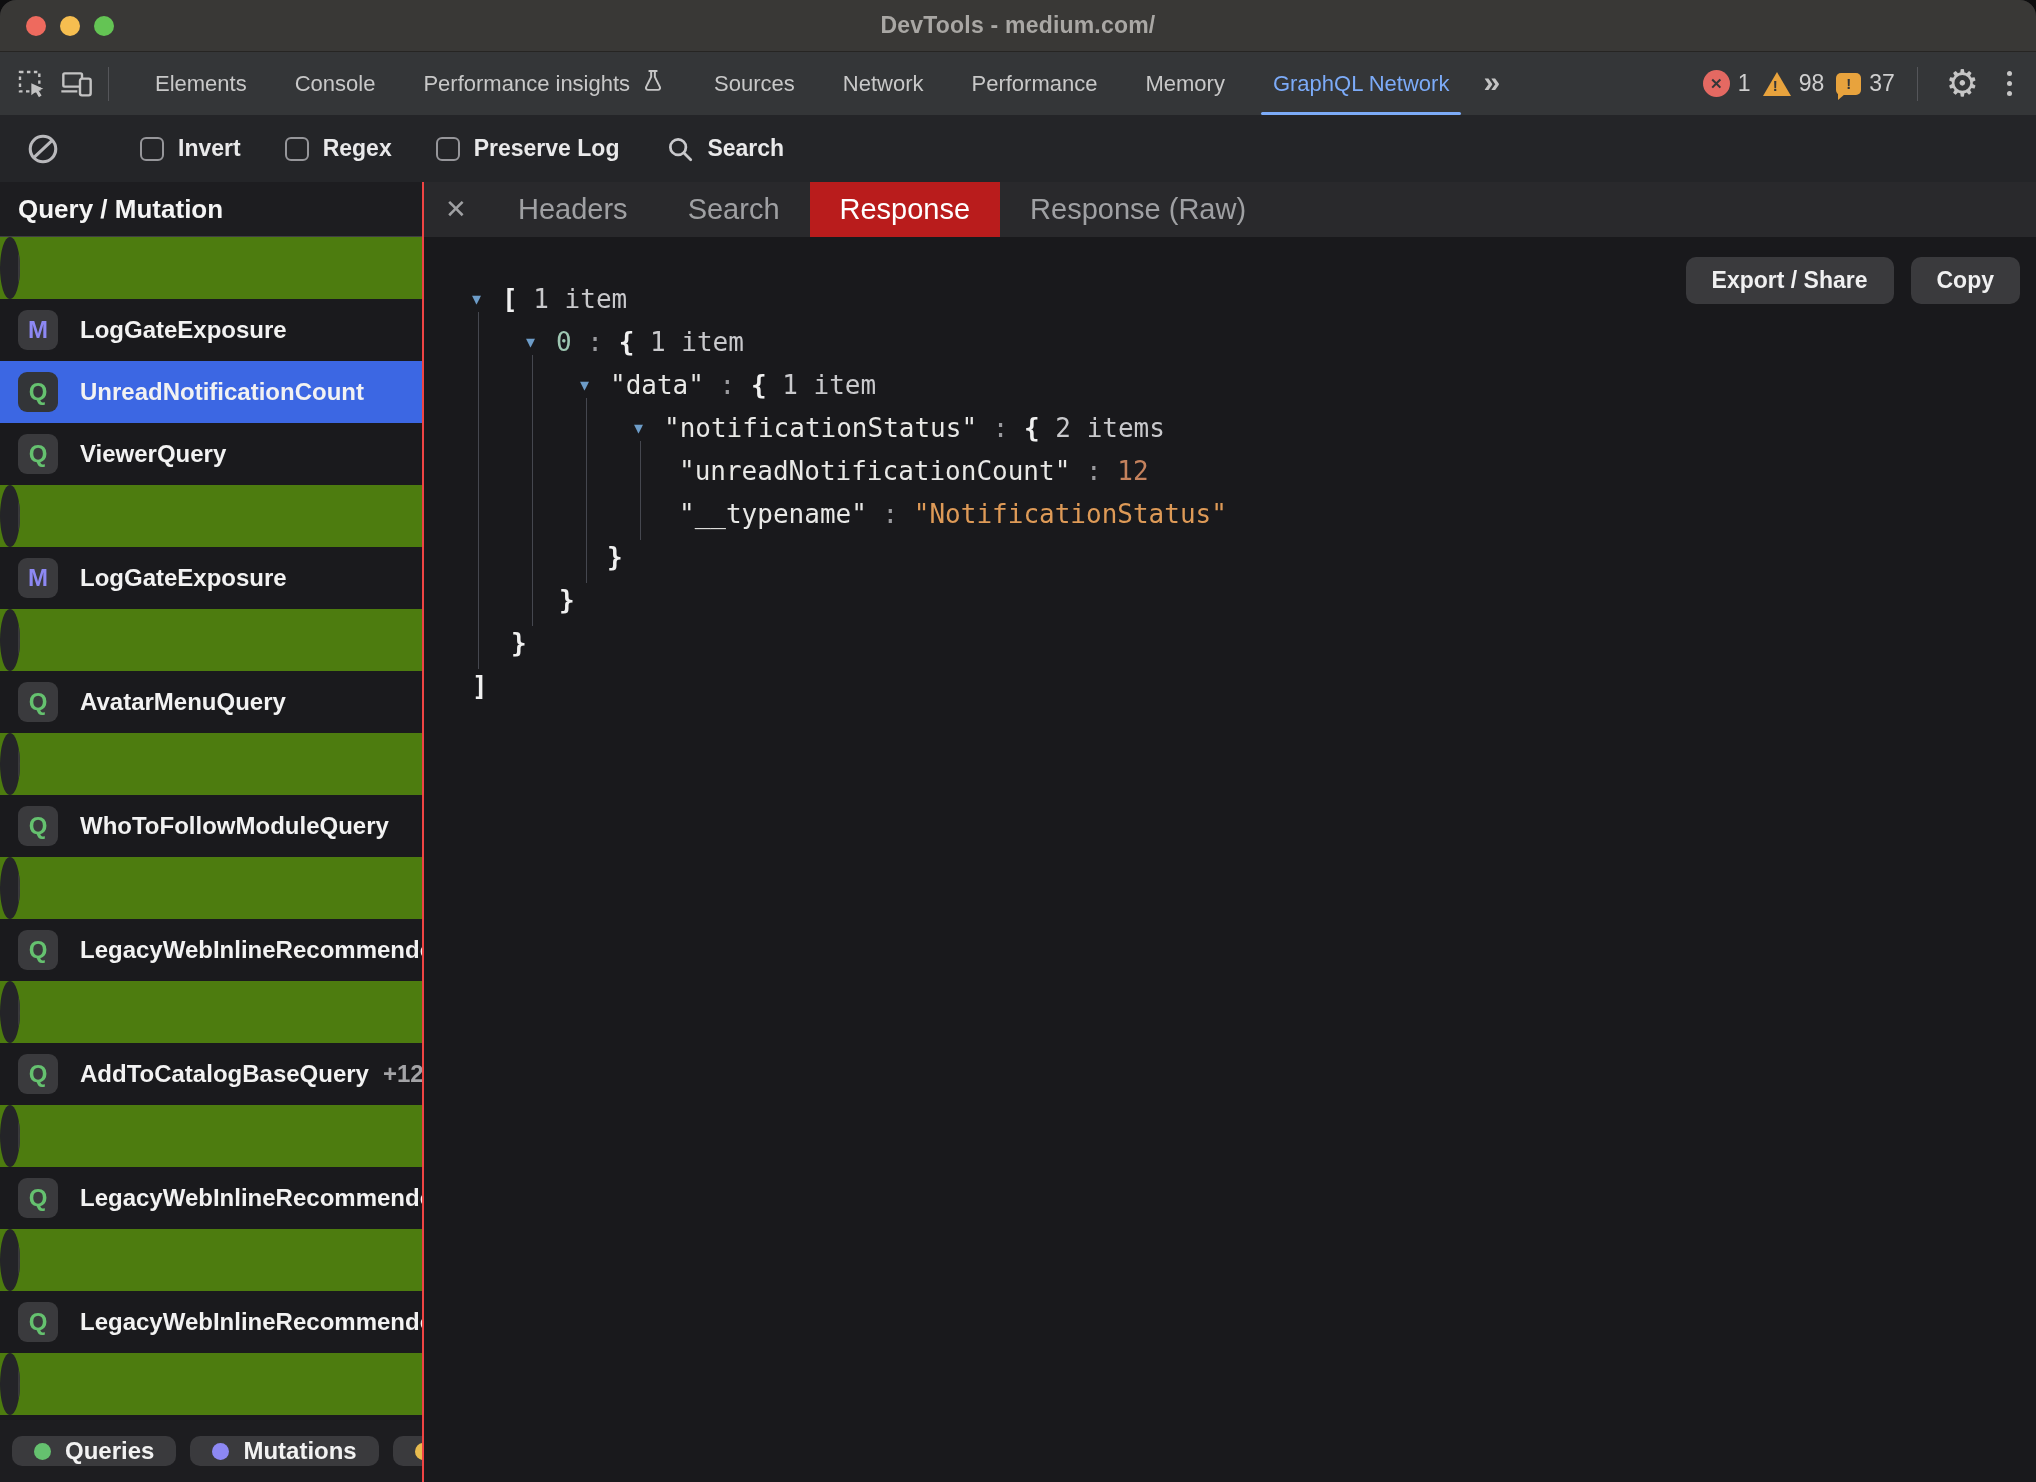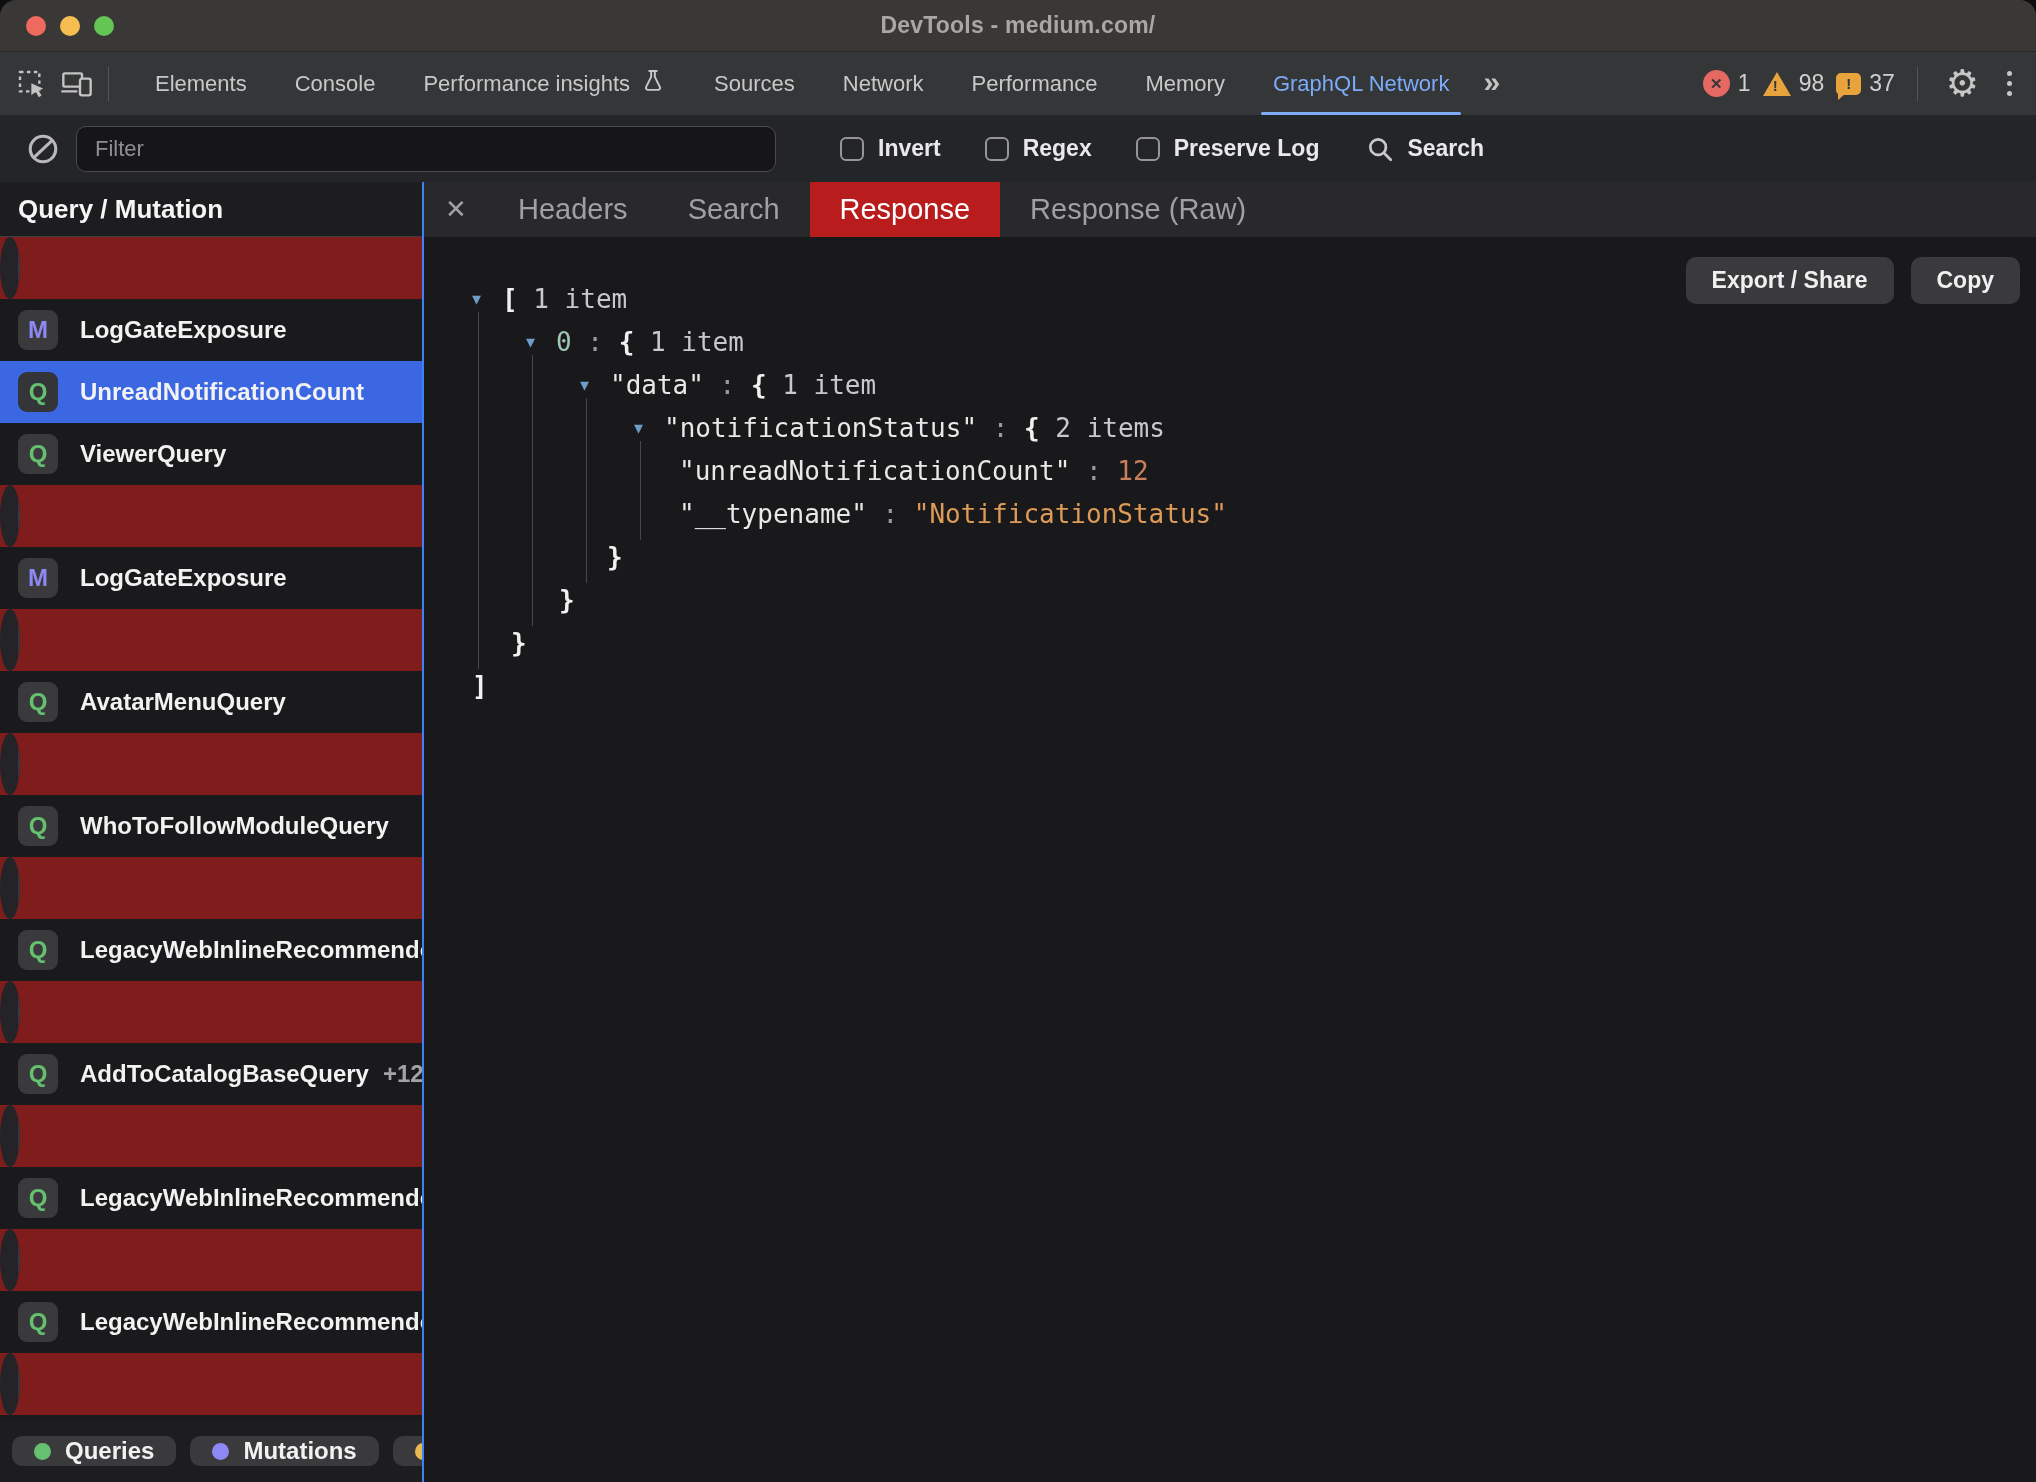--- a/index.html
+++ b/index.html
@@ -51,21 +51,21 @@
     font-family:"Liberation Sans",sans-serif;}
   .filter-input::placeholder{color:#8f8f92;}
   #filter-checks{display:flex;align-items:flex-end;gap:44px;margin-left:64px;}
   .chk{display:flex;align-items:center;gap:14px;}
   .chk .box{width:24px;height:24px;border:2.5px solid #96969a;border-radius:6px;background:transparent;}
   .chk .lbl{font-size:23px;font-weight:700;color:#e9e9ea;white-space:nowrap;}
   .search{display:flex;align-items:center;gap:12px;margin-left:46px;}
   .search .lbl{font-size:23px;font-weight:700;color:#e9e9ea;}
   
   .body{display:flex;height:1300px;}
-  .sidebar{width:424px;min-width:424px;background:#7f1d1d;border-right:2px solid #3b82f6;
+  .sidebar{width:424px;min-width:424px;background:#4d7c0f;border-right:2px solid #ef4444;
     display:flex;flex-direction:column;overflow:hidden;}
   .sb-header{height:55px;background:#1d1d20;border-bottom:1px solid #3f3f42;display:flex;
     align-items:center;padding-left:18px;font-size:26px;font-weight:800;color:#f5f5f5;}
   #sb-list{flex:1;overflow:hidden;}
   .sb-row{height:62px;display:flex;align-items:center;padding-left:18px;gap:22px;white-space:nowrap;overflow:hidden;}
   .sb-row.light{background:#242428;}
   .sb-row.dark{background:#1a1a1d;}
   .sb-row.selected{background:#3c67e3;}
   .tbadge{width:40px;height:40px;min-width:40px;border-radius:9px;background:#3a3a3d;
     display:flex;align-items:center;justify-content:center;font-size:24px;font-weight:800;}
@@ -192,21 +192,20 @@
     </div>
   </div>
 
   <div class="filterbar">
     <span class="block-ic">
       <svg width="34" height="34" viewBox="0 0 24 24" fill="none" stroke="#b9b9bc" stroke-width="2.2">
         <circle cx="12" cy="12" r="9"></circle>
         <path d="M5.9 17.8 L18.1 6.2"></path>
       </svg>
     </span>
-    <input class="filter-input" value="" placeholder="Filter" style="">
     <div id="filter-checks">
         <span class="chk">
           <span class="box"></span>
           <span class="lbl">Invert</span>
         </span>
         <span class="chk">
           <span class="box"></span>
           <span class="lbl">Regex</span>
         </span>
         <span class="chk">

